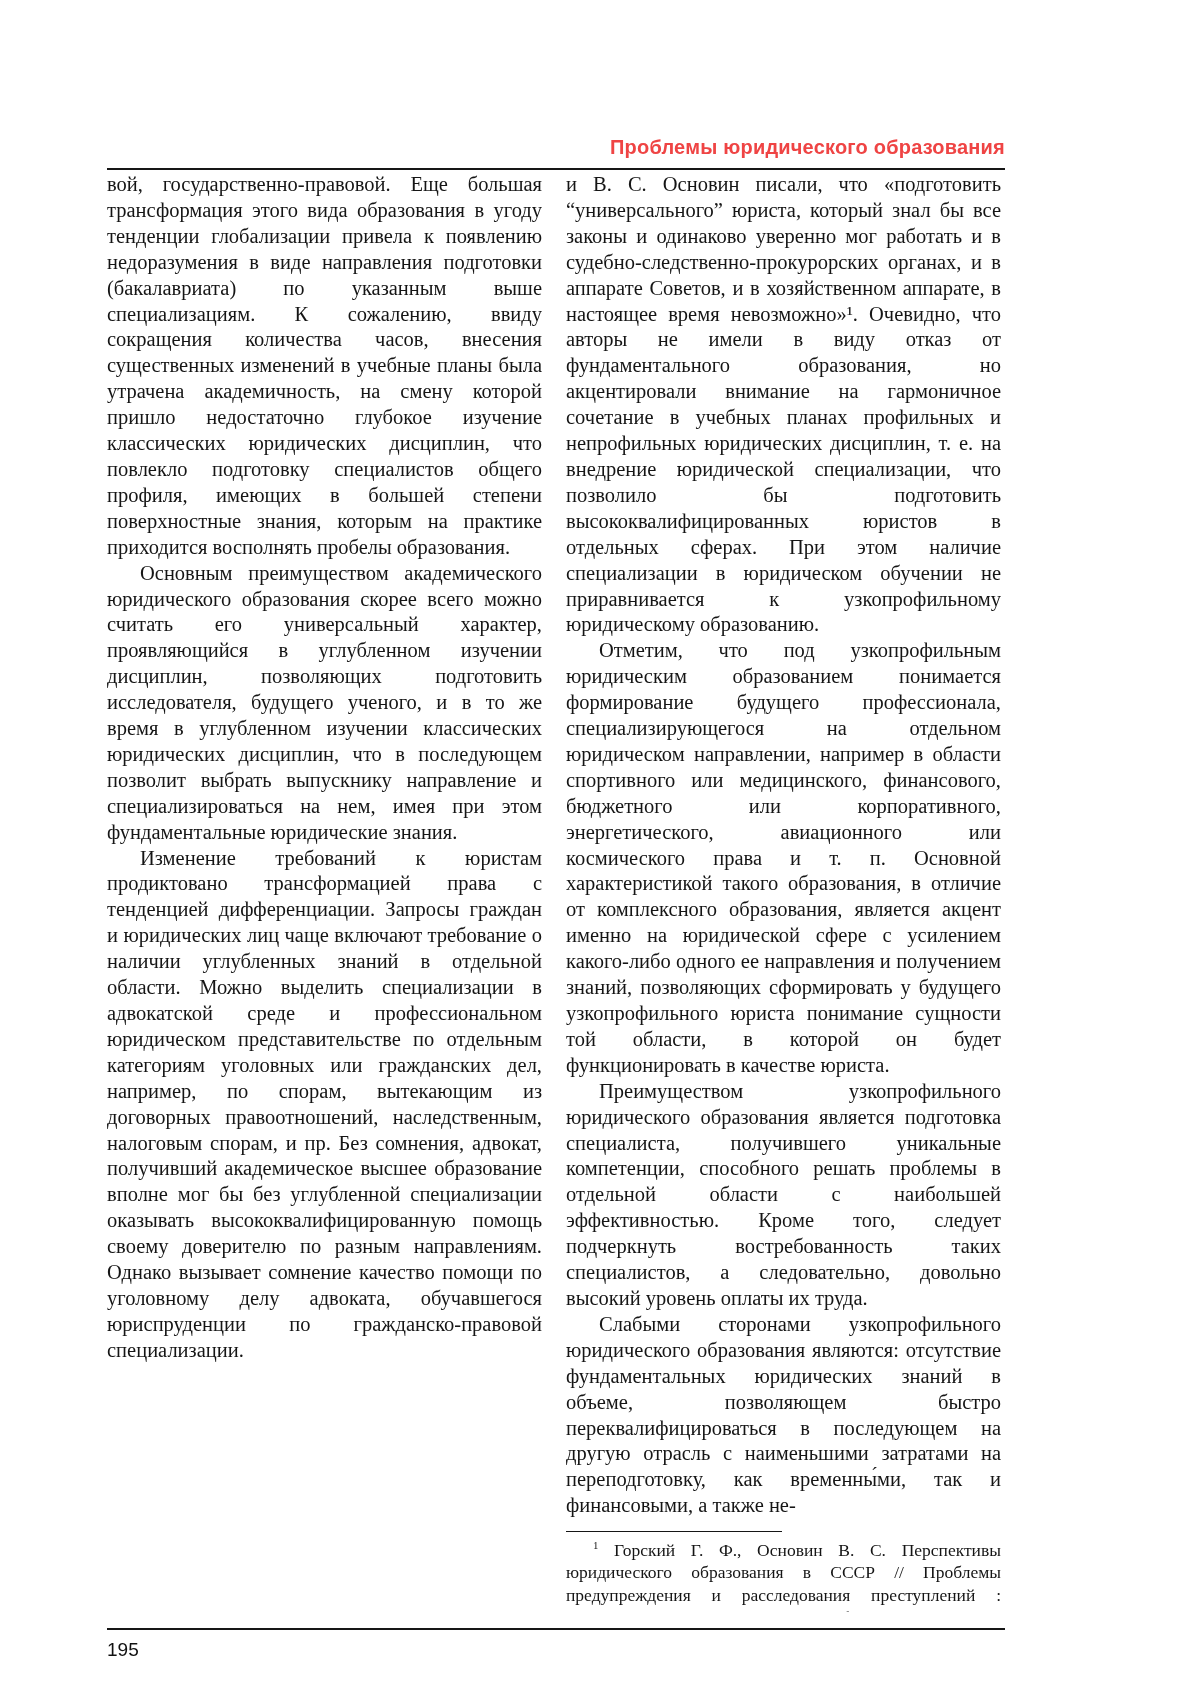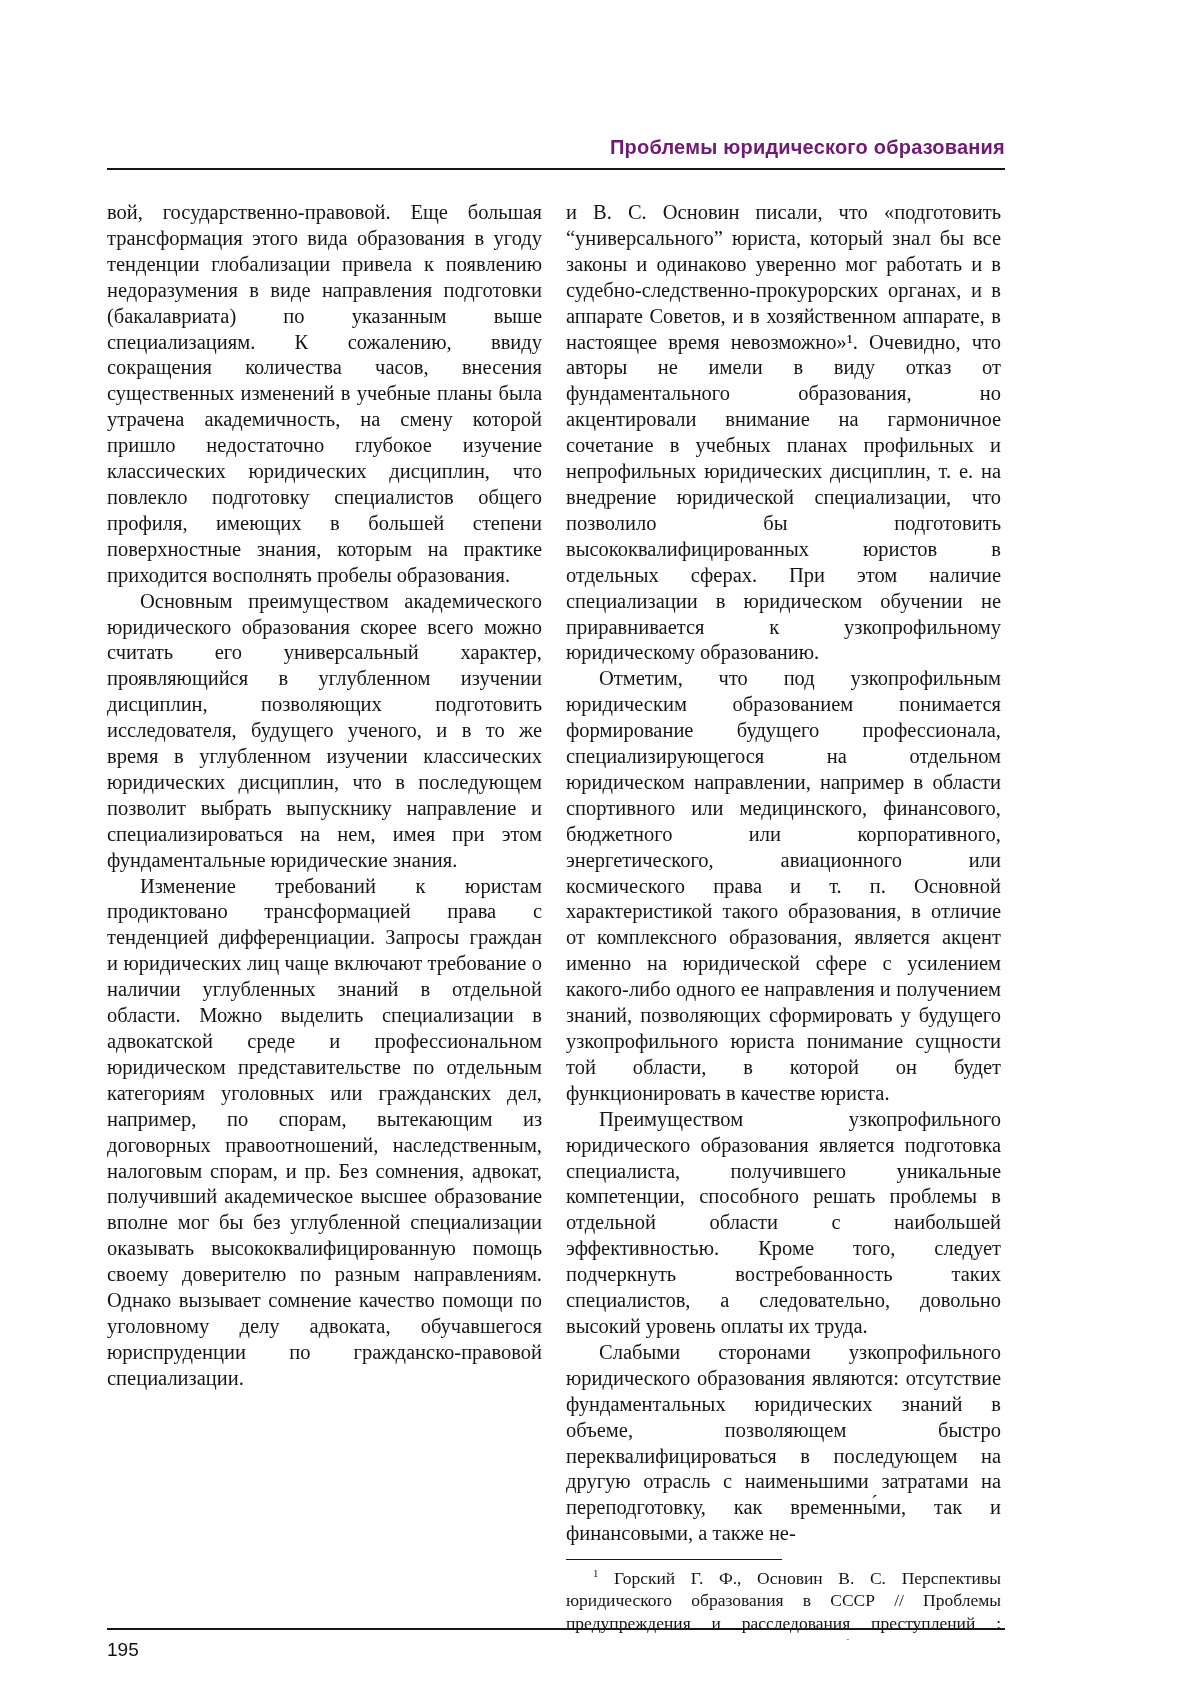--- a/index.html
+++ b/index.html
@@ -14,27 +14,27 @@
   .page { position: absolute; inset: 0; background: #ffffff; }
 
   
   .running-head { position: absolute; left: 107px; width: 898px; top: 136px; }
   .running-title {
     text-align: right;
     font-family: "Liberation Sans", sans-serif;
     font-weight: 700;
     font-size: 20px;
     letter-spacing: 0.2px;
-    color: #701a75;
+    color: #ef4444;
   }
   .head-rule { margin-top: 9px; border-top: 2px solid #161616; }
 
   
   .columns {
-    position: absolute; left: 107px; top: 200px;
+    position: absolute; left: 107px; top: 172px;
     width: 898px; height: 1440px;
     display: flex; gap: 24px;
     overflow: hidden;
   }
   .col {
     width: 435px;
     text-align: justify;
     font-size: 20.5px;
     line-height: 25.9px;
     hyphens: auto;

